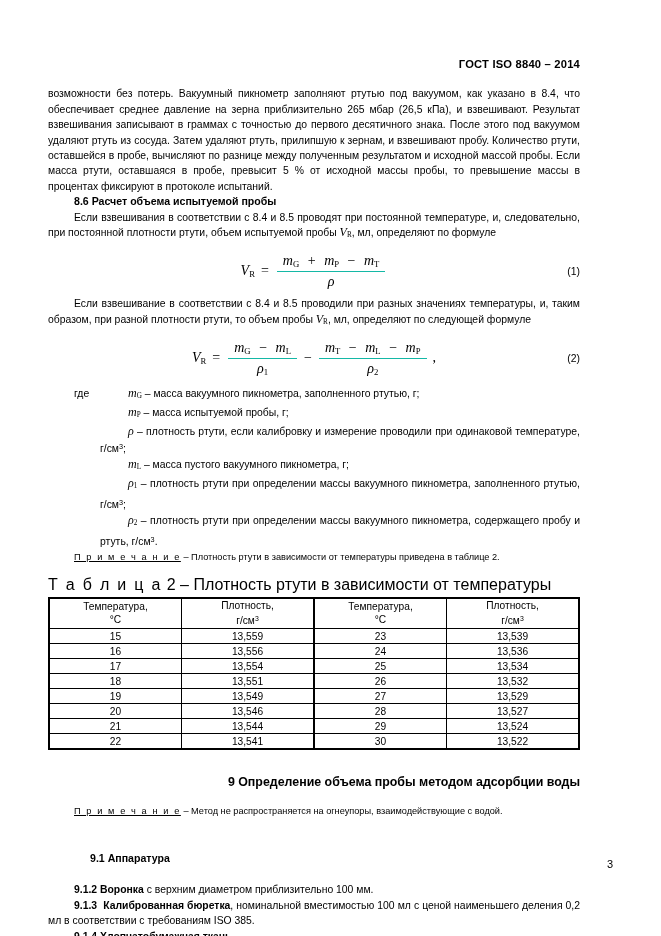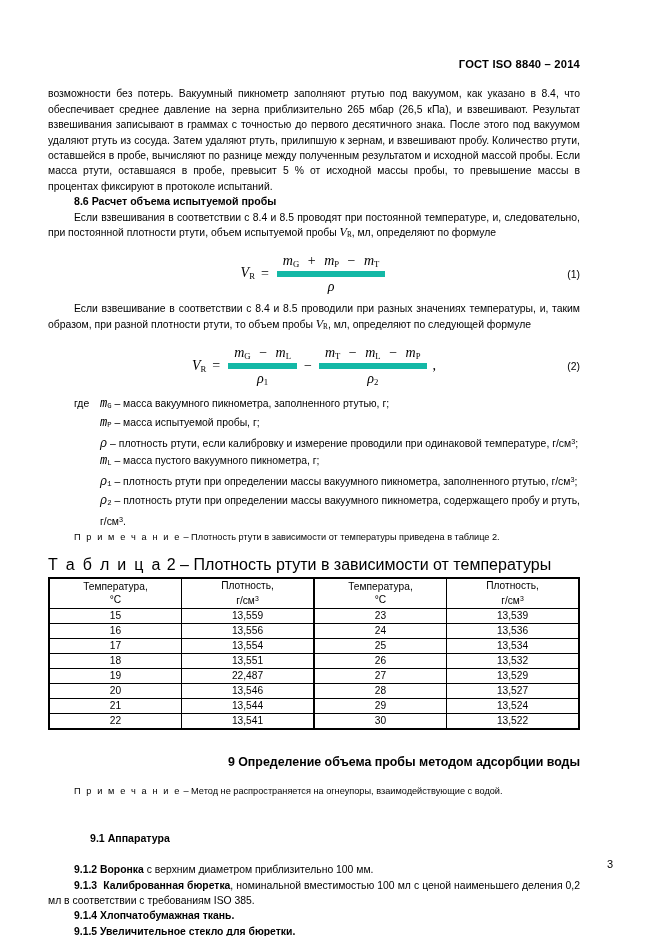--- a/index.html
+++ b/index.html
@@ -75,20 +75,21 @@
   }
   .note {
     font-size: 9.2px;
     line-height: 15px;
     margin: 0;
     text-indent: 26px;
     text-align: left;
   }
   .note .sp {
     letter-spacing: 1.6px;
+    text-decoration: underline;
   }
   .spacer-6 { height: 6px; }
   .spacer-8 { height: 8px; }
   .spacer-12 { height: 12px; }
   .spacer-14 { height: 14px; }
   .spacer-16 { height: 16px; }
   .spacer-24 { height: 24px; }
 
   
   .formula-row {
@@ -122,21 +123,21 @@
   .op { margin: 0 5px; font-style: normal; }
   .frac {
     display: inline-flex;
     flex-direction: column;
     align-items: center;
     vertical-align: middle;
     margin: 0 2px;
   }
   .frac .num {
     padding: 0 6px 1px 6px;
-    border-bottom: 6px solid #14b8a6;
+    border-bottom: 1px solid #14b8a6;
     white-space: nowrap;
     line-height: 1.25;
   }
   .frac .den {
     padding: 1px 6px 0 6px;
     white-space: nowrap;
     line-height: 1.25;
   }
   .rho { font-family: "Liberation Serif", serif; font-style: italic; }
   .comma-tail { font-style: normal; margin-left: 4px; }
@@ -162,23 +163,24 @@
     margin: 0;
   }
   .def-line.first { text-indent: 0; padding-left: 52px; position: relative; }
   .def-line .gde {
     position: absolute;
     left: 26px;
     top: 0;
   }
   .def-line.rest { padding-left: 52px; }
   .def-sym {
-    font-family: Liberation Mono, monospace;
+    font-family: Liberation Serif, serif;
     font-style: italic;
     font-size: 12px;
+    margin-left: 28px;
   }
   .def-sym sub {
     font-size: 0.6em;
     font-style: normal;
     vertical-align: -0.2em;
   }
   sup.deg { font-size: 0.7em; vertical-align: 0.45em; }
 
   
   .table-caption {
@@ -349,21 +351,21 @@
           <td class="outer-r">13,534</td>
         </tr>
         <tr>
           <td class="outer-l">18</td>
           <td>13,551</td>
           <td class="mid-sep">26</td>
           <td class="outer-r">13,532</td>
         </tr>
         <tr>
           <td class="outer-l">19</td>
-          <td>22,487</td>
+          <td>13,549</td>
           <td class="mid-sep">27</td>
           <td class="outer-r">13,529</td>
         </tr>
         <tr>
           <td class="outer-l">20</td>
           <td>13,546</td>
           <td class="mid-sep">28</td>
           <td class="outer-r">13,527</td>
         </tr>
         <tr>

